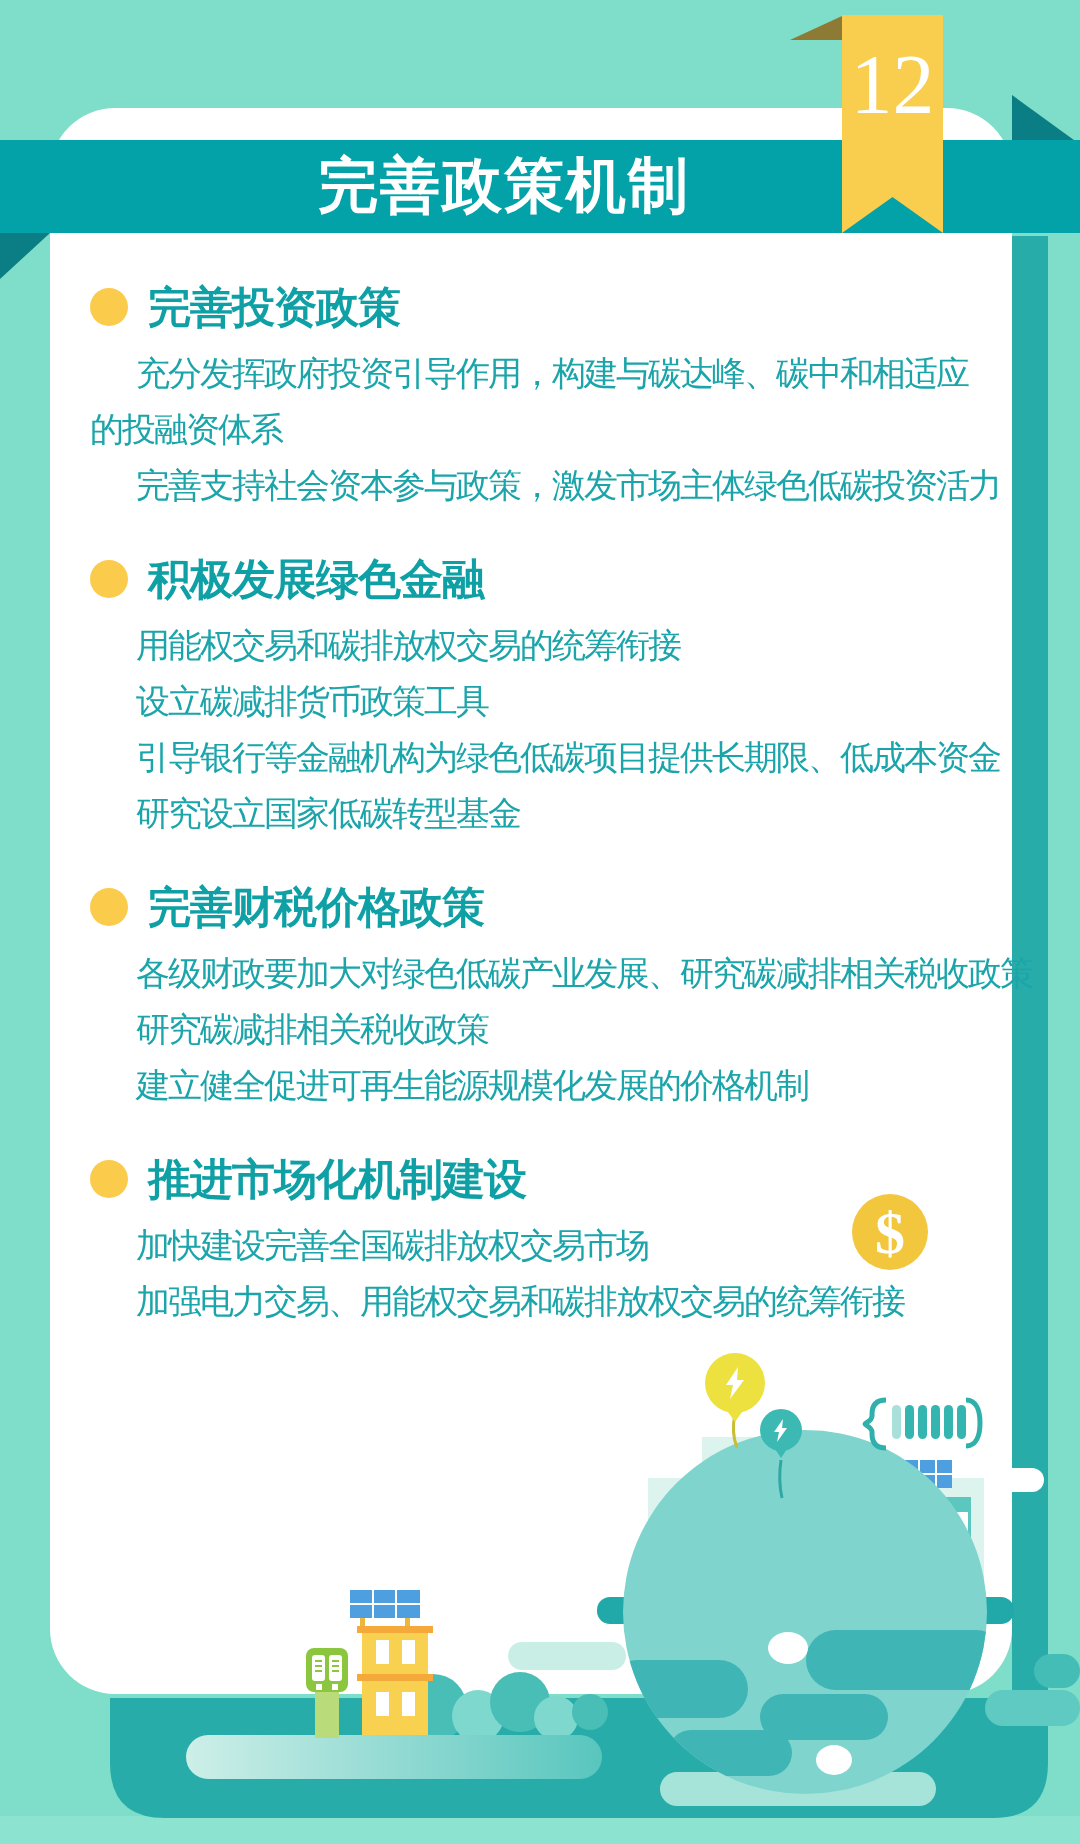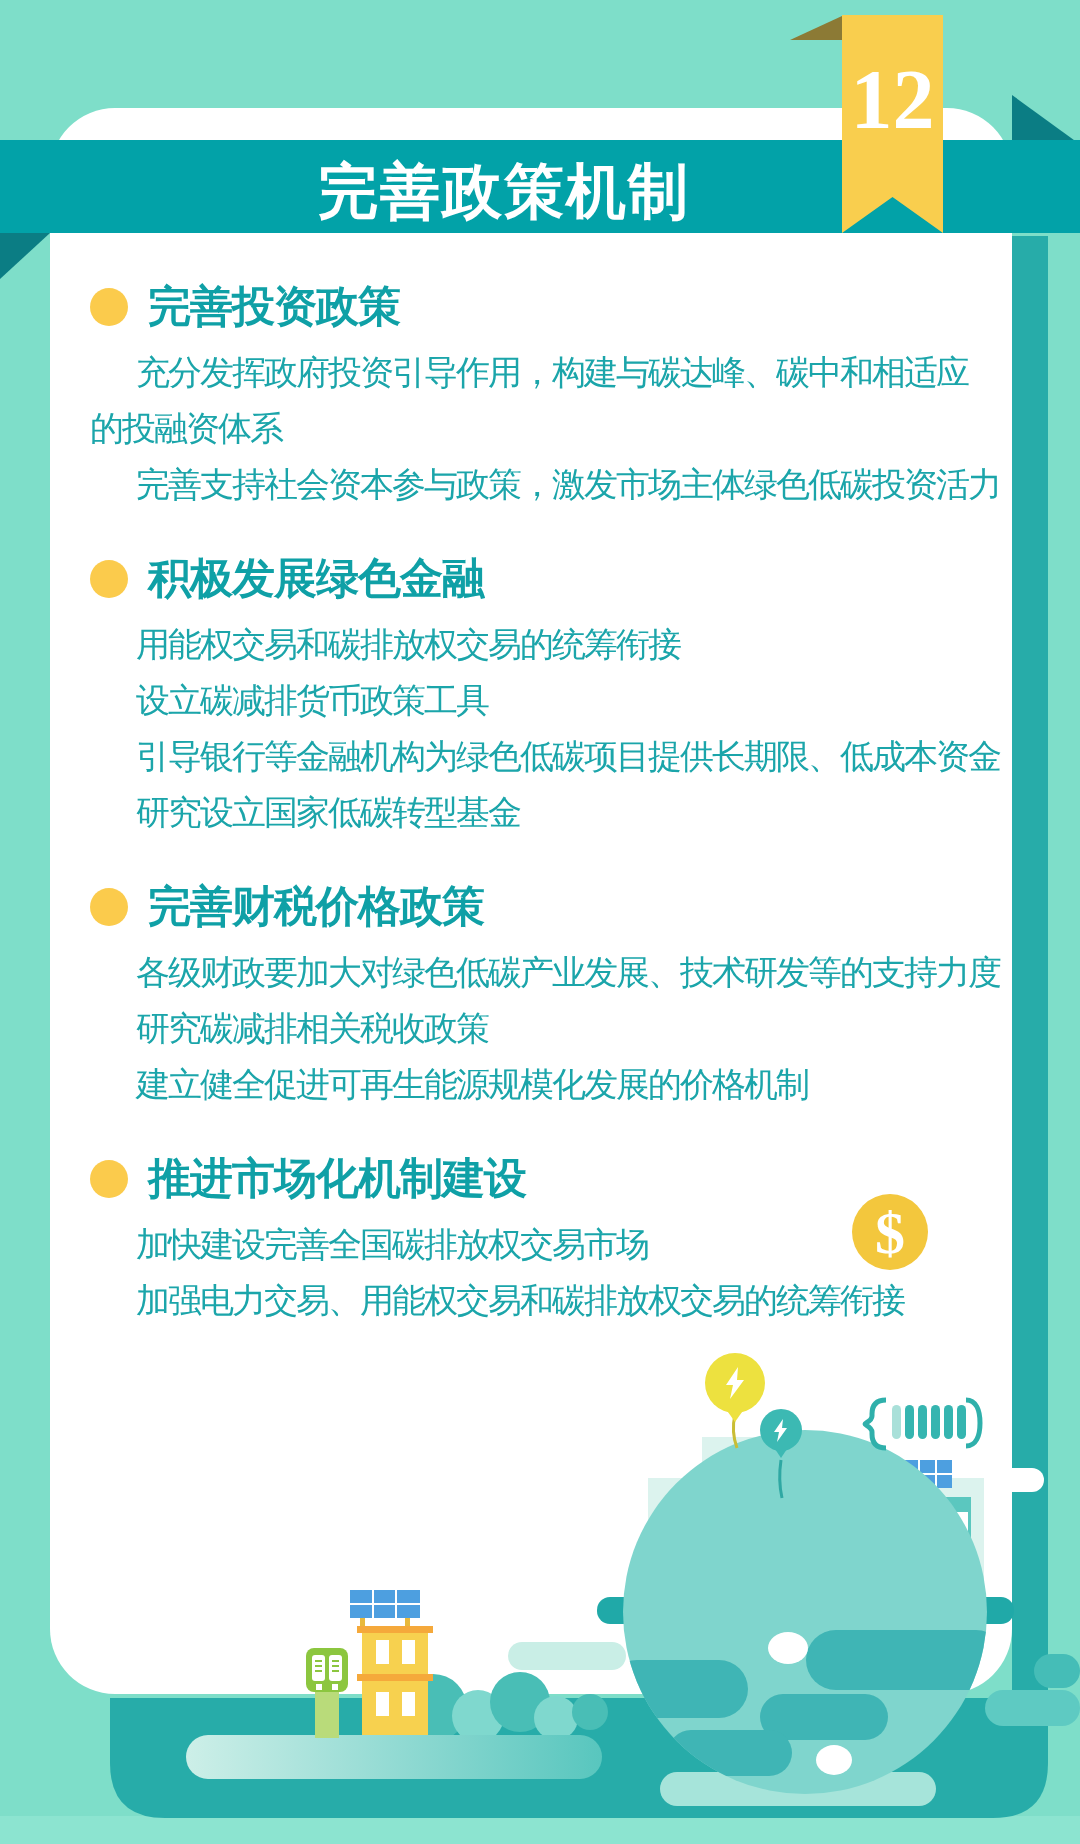--- a/index.html
+++ b/index.html
@@ -10,40 +10,40 @@
   }
   svg.layer{position:absolute;left:0;top:0;width:1080px;height:1844px;pointer-events:none;}
   #deco-back{z-index:1;}
   #card{
     position:absolute;left:50px;top:108px;width:962px;height:1586px;
     background:var(--card);border-radius:65px;z-index:2;
   }
   #banner{
     position:absolute;left:0;top:140px;width:1080px;height:93px;
     background:var(--banner);z-index:3;
-    display:flex;align-items:flex-end;justify-content:center;
+    display:flex;align-items:center;justify-content:center;
     padding-right:72px;box-sizing:border-box;
   }
   #banner .title{
     color:#fff;font-size:60px;font-weight:bold;letter-spacing:2px;
   }
   #ribbon{
     position:absolute;left:842px;top:15px;width:101px;height:218px;
     background:var(--ribbon);z-index:4;
     clip-path:polygon(0 0,100% 0,100% 100%,50% 83.5%,0 100%);
     text-align:center;
   }
   #ribbon .num{
-    display:block;margin-top:43px;color:#fff;
+    display:block;margin-top:28px;color:#fff;
     font-family:"Liberation Serif","DejaVu Serif",serif;
-    font-size:84px;font-weight:bold;line-height:1;
+    font-size:84px;font-weight:normal;line-height:1;
   }
   #deco-front{z-index:5;}
   #content{
-    position:absolute;left:90px;top:236px;width:920px;z-index:6;font-family:Liberation Serif, serif;
+    position:absolute;left:90px;top:236px;width:920px;z-index:6;
   }
   .section{margin-top:42px;}
   .section:first-child{margin-top:47px;}
   .sec-head{
     position:relative;padding-left:58px;margin:0 0 14px 0;
     font-size:43px;line-height:48px;font-weight:bold;
     color:var(--heading);letter-spacing:-1px;white-space:nowrap;
   }
   .bullet{
     position:absolute;left:0;top:5px;width:38px;height:38px;border-radius:50%;
@@ -240,21 +240,21 @@
       </div>
       <div class="section">
         <h2 class="sec-head"><span class="bullet"></span>积极发展绿色金融</h2>
         <p class="bodyline ind">用能权交易和碳排放权交易的统筹衔接</p>
         <p class="bodyline ind">设立碳减排货币政策工具</p>
         <p class="bodyline ind">引导银行等金融机构为绿色低碳项目提供长期限、低成本资金</p>
         <p class="bodyline ind">研究设立国家低碳转型基金</p>
       </div>
       <div class="section">
         <h2 class="sec-head"><span class="bullet"></span>完善财税价格政策</h2>
-        <p class="bodyline ind">各级财政要加大对绿色低碳产业发展、技术研发等的支持力度</p>
+        <p class="bodyline ind">各级财政要加大对绿色低碳产业发展、研究碳减排相关税收政策</p>
         <p class="bodyline ind">研究碳减排相关税收政策</p>
         <p class="bodyline ind">建立健全促进可再生能源规模化发展的价格机制</p>
       </div>
       <div class="section">
         <h2 class="sec-head"><span class="bullet"></span>推进市场化机制建设</h2>
         <p class="bodyline ind">加快建设完善全国碳排放权交易市场</p>
         <p class="bodyline ind">加强电力交易、用能权交易和碳排放权交易的统筹衔接</p>
       </div>
     </div>
 

